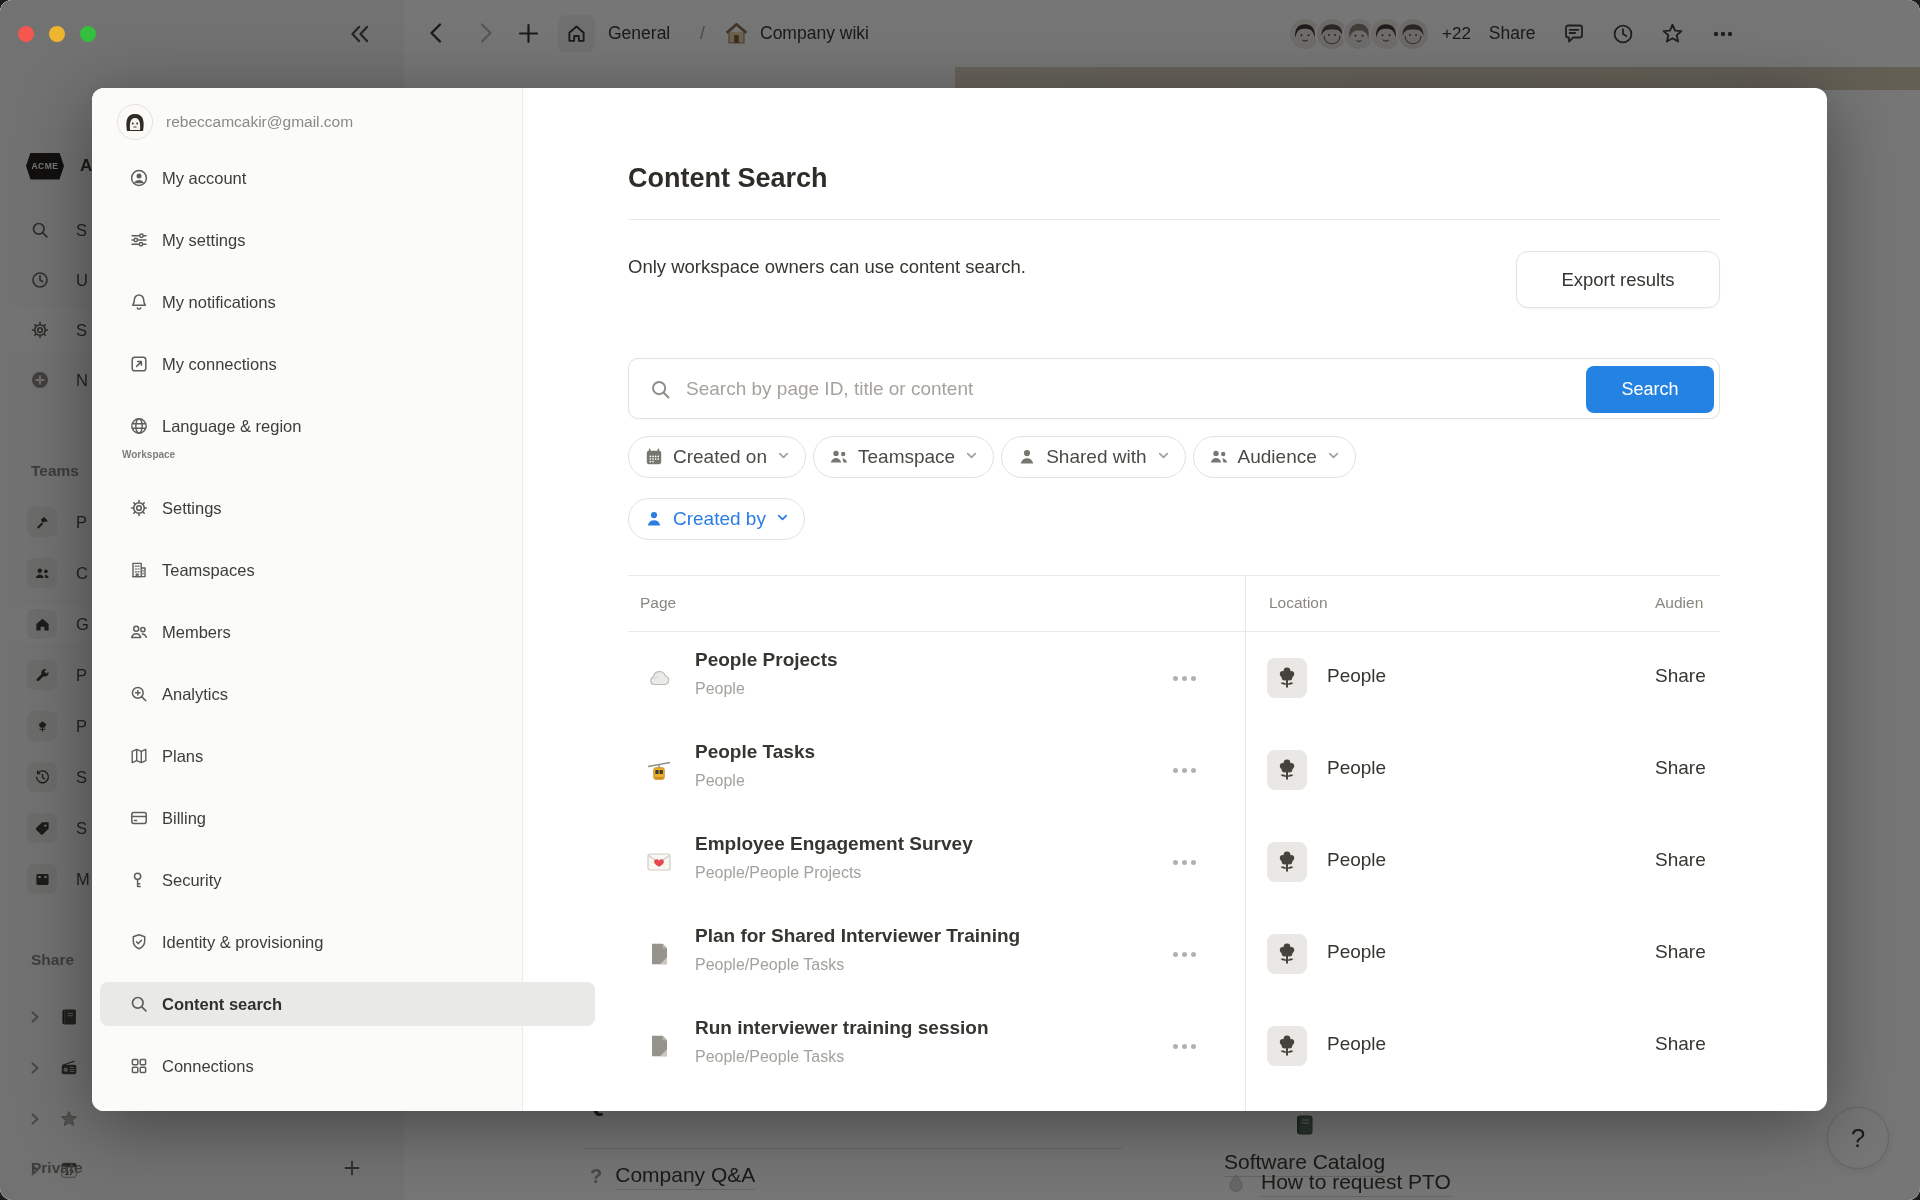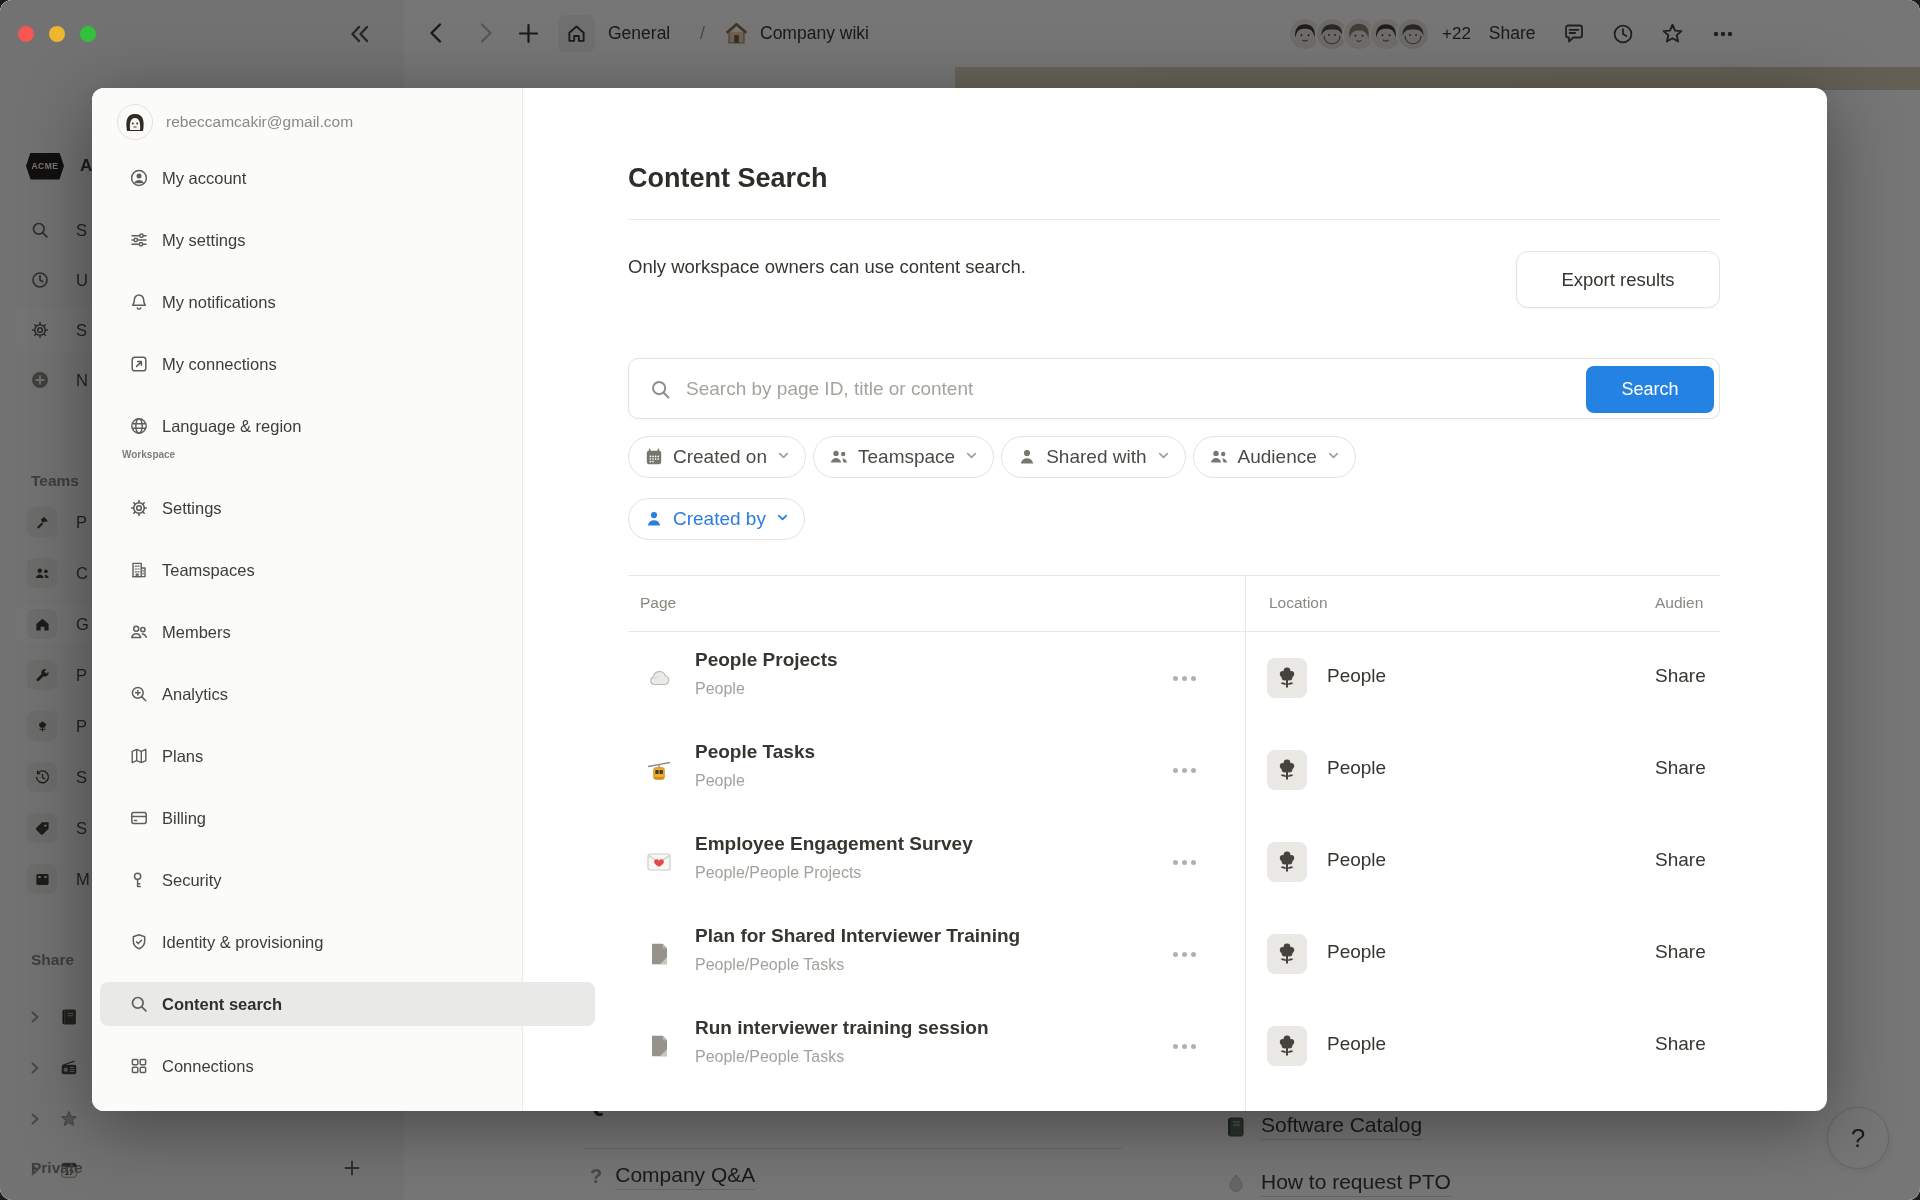--- a/index.html
+++ b/index.html
@@ -259,21 +259,21 @@
           <span class="i20">
             <svg viewBox="0 0 20 20">
               <circle cx="10" cy="10" r="8" fill="#8a8881"></circle>
               <path d="M10 6.2v7.6M6.2 10h7.6" stroke="#f3f2ef" stroke-width="1.8" stroke-linecap="round"></path>
             </svg>
           </span>
           <span>N</span>
         </div>
 
     </div>
-    <div class="sec-label" style="top:405px;">Teams</div>
+    <div class="sec-label" style="top:395px;">Teams</div>
     <div class="side-col" style="top:437px;">
 
         <div class="team-item">
           <span class="tile30">
             <span class="i17">
               <svg viewBox="0 0 20 20" fill="currentColor">
                 <path d="M3.5 15.5l5.5-5.5 1.8 1.8-5.5 5.5z"></path>
                 <path d="M8.2 6.5l3.6-3 4.4 4.4-1.6 1.6-1.9-.7-2.7 1.5z"></path>
               </svg>
             </span>
@@ -438,21 +438,21 @@
   </div>
 
   <div class="page">
     <div class="cover"></div>
     <div class="qa-head">Q&amp;A</div>
     <div class="qa-div"></div>
     <div class="bg-link-row" style="left:186px;top:1096px;">
       <span style="font-size:20px;color:#9d9b95;font-weight:600;">?</span>
       <span class="bg-link">Company Q&amp;A</span>
     </div>
-    <div class="bg-link-row" style="left:820px;top:1046px;">
+    <div class="bg-link-row" style="left:820px;top:1046px;flex-direction:column;">
       <span class="i24">
           <svg viewBox="0 0 24 24">
             <path d="M6 3h11a2 2 0 0 1 2 2v14a2 2 0 0 1-2 2H6z" fill="#5a6e5d" stroke="#3f4f42"></path>
             <path d="M6 3a2 2 0 0 0-2 2v14a2 2 0 0 0 2 2z" fill="#3f4f42"></path>
             <path d="M9 7h7M9 10h7" stroke="#cfd8cf" stroke-width="1.2"></path>
           </svg>
         </span>
       <span class="bg-link">Software Catalog</span>
     </div>
     <div class="bg-link-row" style="left:820px;top:1103px;">

